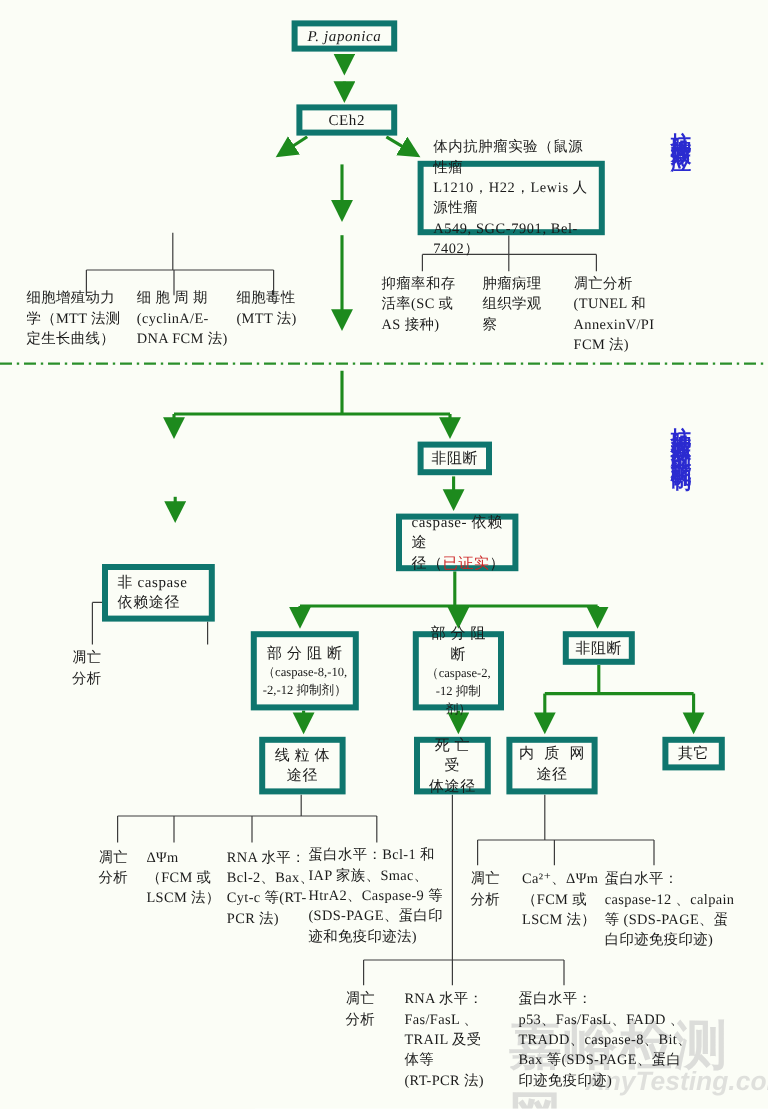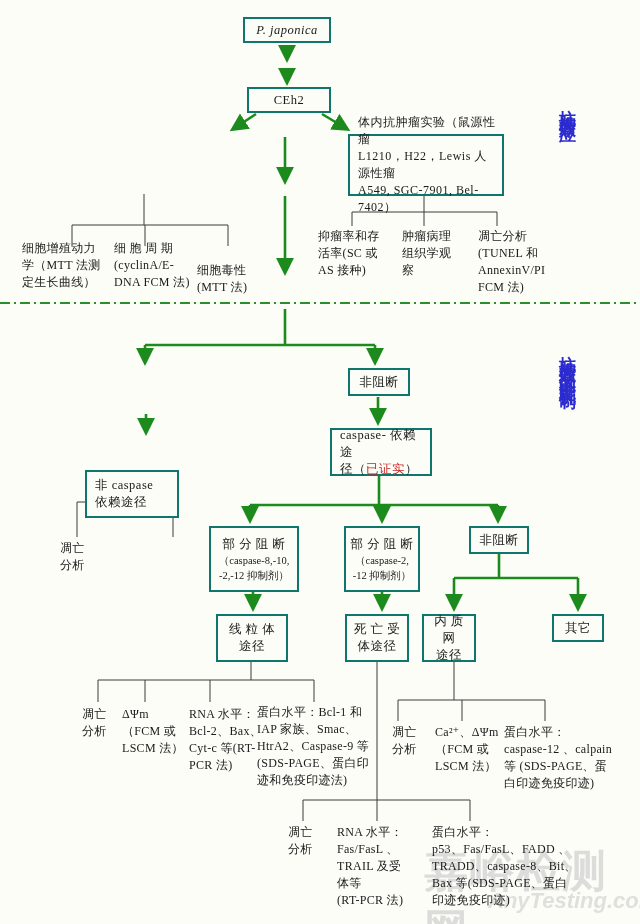--- a/index.html
+++ b/index.html
@@ -5,21 +5,21 @@
   html,body{margin:0;padding:0;}
   .stage{
     position:relative; width:640px; height:924px;
     background:#fbfdf6; overflow:hidden;
     font-family:"Liberation Serif","DejaVu Serif",serif;
     color:#1a1a1a;
   }
   svg.wires{position:absolute;left:0;top:0;z-index:1;pointer-events:none;}
   .box{
     position:absolute; box-sizing:border-box; z-index:2;
-    border:2px solid #0f766e; background:#fbfdf6;
+    border:5px solid #0f766e; background:#fbfdf6;
     display:flex; flex-direction:column; align-items:center; justify-content:center;
     font-size:12.5px; line-height:17px; text-align:center; white-space:pre-line;
     padding:2px 4px; letter-spacing:0.5px;
   }
   .box .sub{font-size:10.5px; line-height:15px; letter-spacing:0;}
   .box.left-al{align-items:flex-start; text-align:left; padding-left:8px;}
   .leaf{
     position:absolute; z-index:2; font-size:12px; line-height:17px;
     white-space:pre-line; text-align:left; letter-spacing:0.3px;
   }
@@ -123,35 +123,35 @@
     <span>非阻断</span>
   </div>
   <div class="box" style="left:216px;top:614px;width:72px;height:48px;">
     <span>线 粒 体
 途径</span>
   </div>
   <div class="box" style="left:345px;top:614px;width:64px;height:48px;">
     <span>死 亡 受
 体途径</span>
   </div>
-  <div class="box" style="left:422px;top:614px;width:54px;height:48px;">
+  <div class="box" style="left:422px;top:614px;width:76px;height:48px;font-family:Liberation Mono, monospace;">
     <span>内 质 网
 途径</span>
   </div>
   <div class="box" style="left:552px;top:614px;width:52px;height:28px;">
     <span>其它</span>
   </div>
 
   <div class="leaf" style="left:22px;top:240px;width:92px;">细胞增殖动力
 学（MTT 法测
 定生长曲线）</div>
   <div class="leaf" style="left:114px;top:240px;width:78px;">细 胞 周 期
 (cyclinA/E-
 DNA FCM 法)</div>
-  <div class="leaf" style="left:197px;top:240px;width:66px;margin-top:22px;">细胞毒性
+  <div class="leaf" style="left:197px;top:240px;width:66px;">细胞毒性
 (MTT 法)</div>
   <div class="leaf" style="left:318px;top:228px;width:82px;">抑瘤率和存
 活率(SC 或
 AS 接种)</div>
   <div class="leaf" style="left:402px;top:228px;width:66px;">肿瘤病理
 组织学观
 察</div>
   <div class="leaf" style="left:478px;top:228px;width:90px;">凋亡分析
 (TUNEL 和
 AnnexinV/PI

